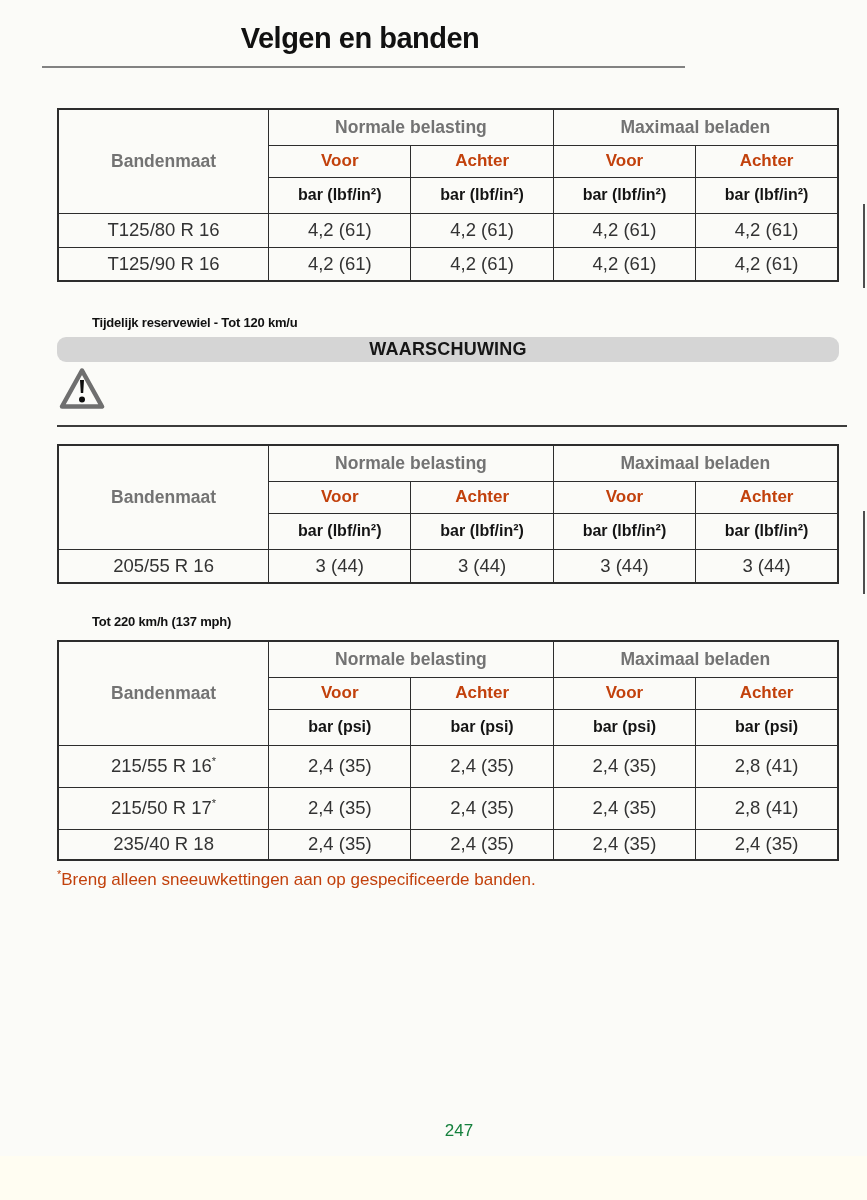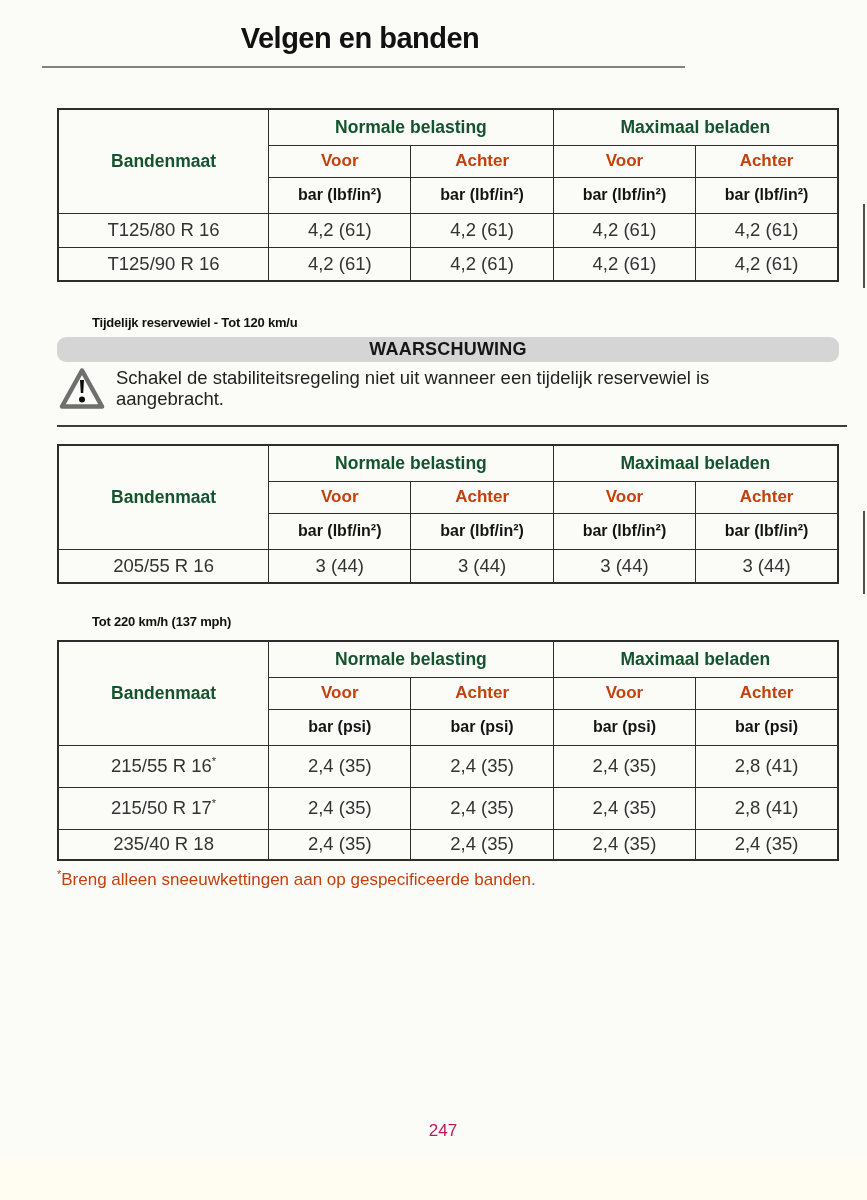--- a/index.html
+++ b/index.html
@@ -37,21 +37,21 @@
   table.spec td {
     border:1.5px solid #2d2d2d;
     text-align:center;
     vertical-align:middle;
     overflow:hidden;
   }
   .t1 { margin-top:40px; }
   .t2 { margin-top:17px; }
   .t3 { margin-top:11px; }
   td.bm { font-weight:bold; font-size:17.5px; color:#141414; }
-  tr.h1 td { height:36px; font-weight:bold; font-size:17.5px; color:#14532d; }
+  tr.h1 td { height:36px; font-weight:bold; font-size:17.5px; color:#737373; }
   tr.h2 td { height:32px; font-weight:bold; font-size:17px;   color:#c2410c; }
   tr.h3 td { height:36px; font-weight:bold; font-size:16px;   color:#141414; }
   tr.data td { height:34px; font-size:18.5px; font-weight:normal; color:#333; }
   .t3 tr.data td { height:42px; }
   .t3 tr.data.short td { height:31px;margin-top:28px; }
   sup.star { font-size:11px; vertical-align:super; line-height:0; color:#333; }
 
   .section-heading {
     margin-top:33px;
     font-size:13px;
@@ -96,25 +96,25 @@
   .footnote {
     margin-top:7px;
     font-size:17px;
     color:#c2410c;
   }
   .footnote sup { font-size:11px; }
 
   .page-number {
     position:absolute;
     top:1121px;
-    left:52px;
+    left:68px;
     width:782px;
     text-align:center;
     font-size:17px;
-    color:#be185d;
+    color:#15803d;
   }
 
   .edge-artifact { position:absolute; width:2px; background:#4e4e4e; }
   .edge-artifact.a1 { left:863px; top:204px; height:84px; }
   .edge-artifact.a2 { left:863px; top:511px; height:83px; }
   .bottom-band {
     position:absolute;
     left:0; top:1156px;
     width:867px; height:44px;
     background:#fffdf2;
@@ -178,21 +178,20 @@
     <div class="warn-bar">WAARSCHUWING</div>
 
     <div class="warn-row">
       <span class="warn-icon">
         <svg width="46" height="43" viewBox="0 0 46 43">
           <path d="M23 3.5 L43 39.5 L3 39.5 Z" fill="none" stroke="#6f6f6f" stroke-width="4.5" stroke-linejoin="round"></path>
           <path d="M21 13 h4 l-0.8 13 h-2.4 Z" fill="#0d0d0d"></path>
           <circle cx="23" cy="32.5" r="3" fill="#0d0d0d"></circle>
         </svg>
       </span>
-      <div class="warn-text">Schakel de stabiliteitsregeling niet uit wanneer een tijdelijk reservewiel is aangebracht.</div>
     </div>
 
     <div class="warn-rule"></div>
 
     <table class="spec t2">
       <colgroup>
         <col style="width:27%">
           <col style="width:18.25%">
           <col style="width:18.25%">
           <col style="width:18.25%">

